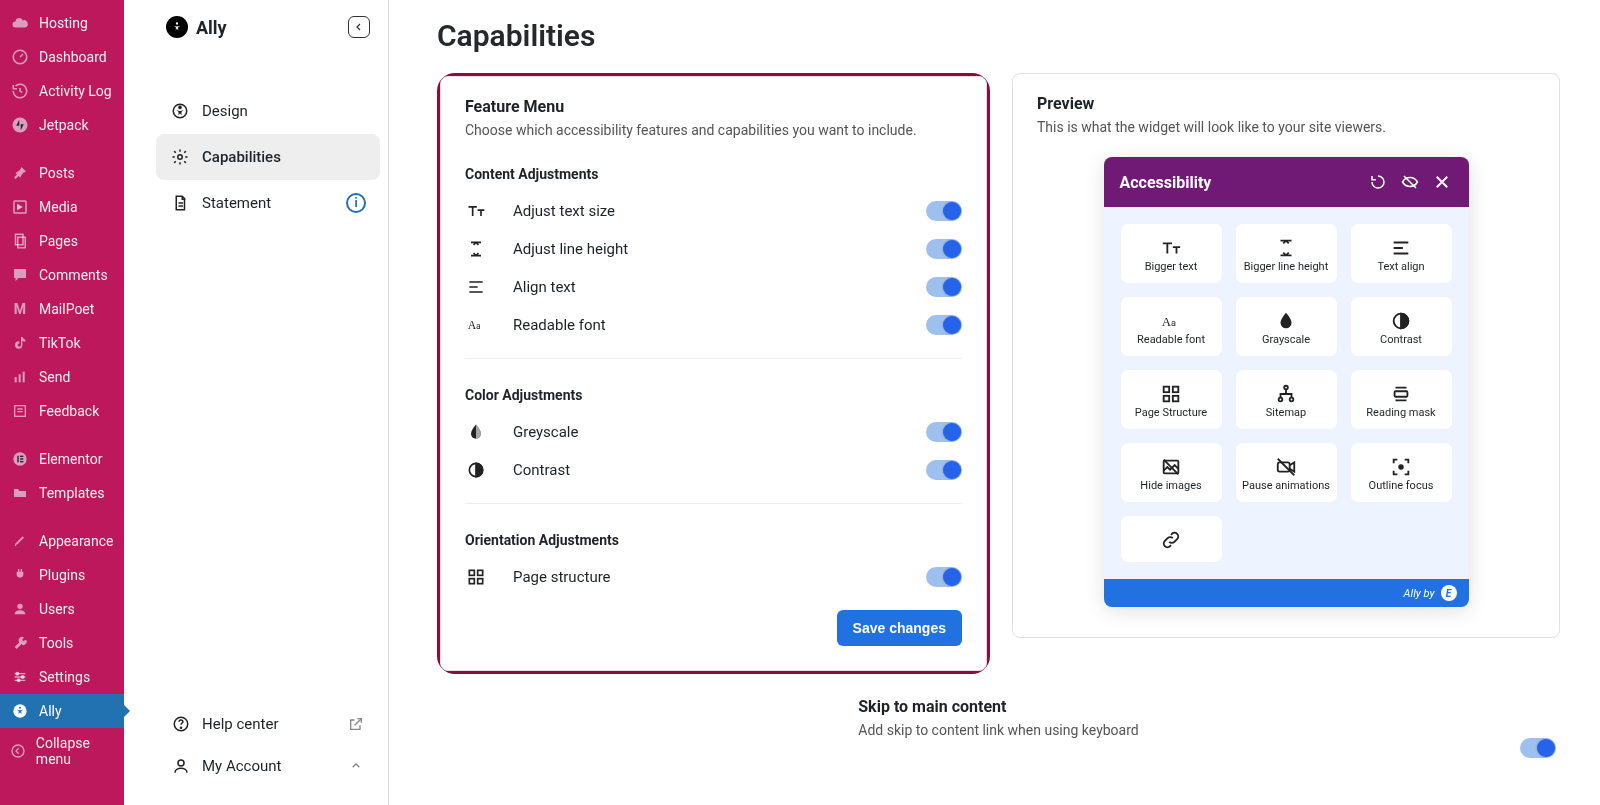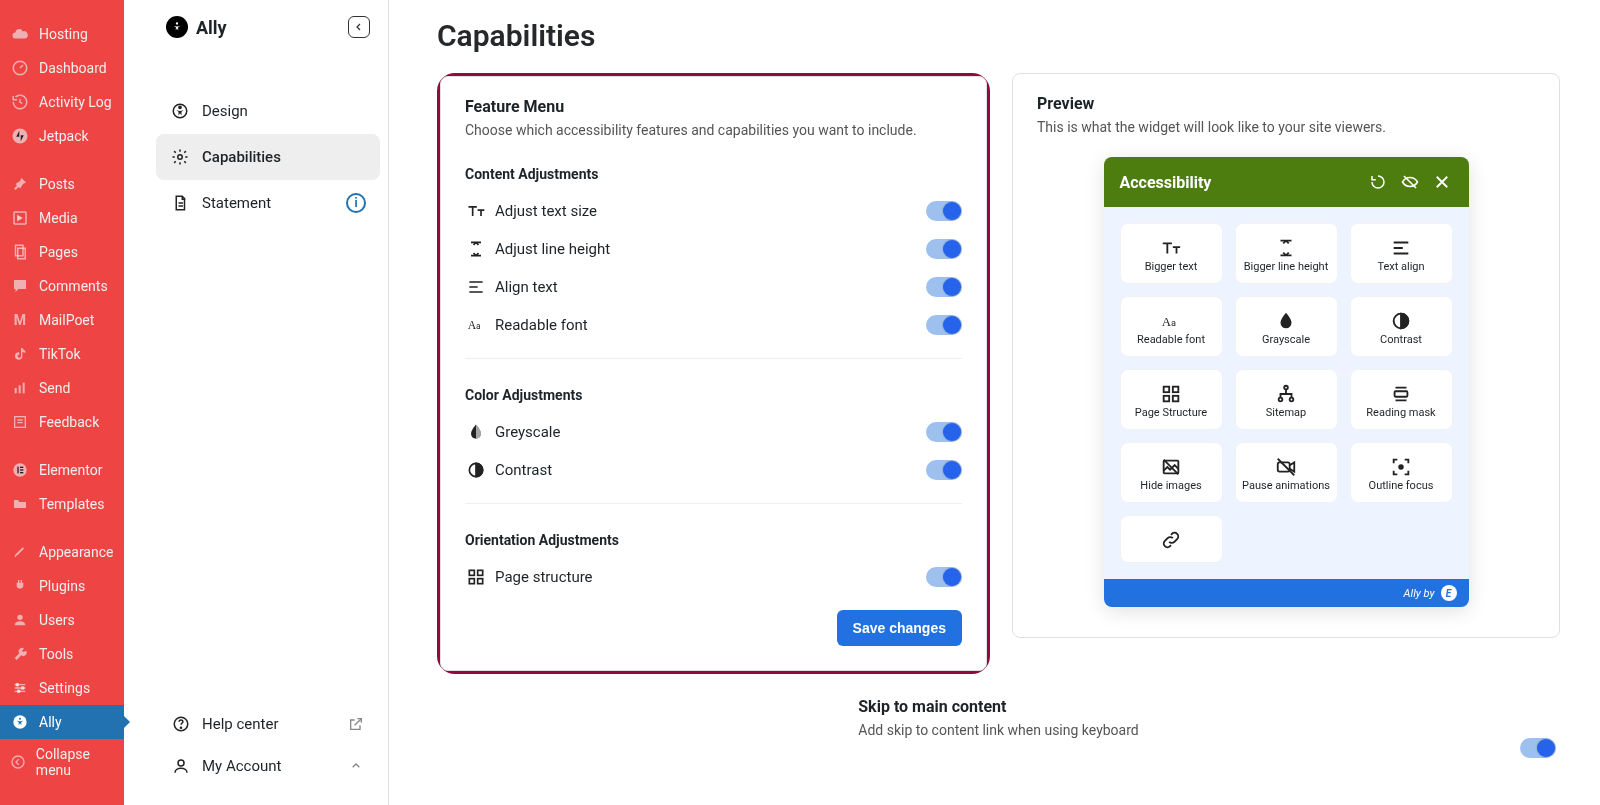--- a/index.html
+++ b/index.html
@@ -1,19 +1,19 @@
 <!DOCTYPE html>
 <html><head>
 <meta charset="utf-8">
 <style>
 * { box-sizing: border-box; margin: 0; padding: 0; }
 body { font-family: -apple-system, BlinkMacSystemFont, "Segoe UI", Roboto, sans-serif; font-size: 14px; color: #1d2327; width: 1600px; height: 805px; overflow: hidden; background: #fff; }
 
 
-.wp-sidebar { position: absolute; left: 0; top: 0; width: 124px; height: 805px; background: #ef4444; color: #f0f0f1; padding-top: 17px; }
+.wp-sidebar { position: absolute; left: 0; top: 0; width: 124px; height: 805px; background: #be185d; color: #f0f0f1; padding-top: 6px; }
 .wp-item { display: flex; align-items: center; padding: 7px 10px; gap: 9px; cursor: pointer; font-size: 14px; color: #eee; }
 .wp-item .wpi { width: 20px; height: 20px; display: inline-flex; align-items: center; justify-content: center; color: rgba(240,246,252,.6); }
 .wp-item.active { background: #2271b1; color: #fff; position: relative; }
 .wp-item.active::after { content:""; position:absolute; right:-6px; top: 50%; transform: translateY(-50%); border-left:6px solid #2271b1; border-top:6px solid transparent; border-bottom:6px solid transparent; }
 .wp-sep { height: 14px; }
 
 
 .ally-panel { position: absolute; left: 148px; top: 0; width: 241px; height: 805px; background: #fff; border-right: 1px solid #e0e0e0; padding: 12px 8px 0; display:flex; flex-direction:column; }
 .ally-head { display:flex; align-items:center; justify-content:space-between; padding: 4px 10px 16px; }
 .ally-head-left { display:flex; align-items:center; gap:8px; }
@@ -34,34 +34,34 @@
 .page-title { font-size: 30px; font-weight:600; color:#26292c; margin-bottom: 20px; }
 
 .cols { display:flex; gap:22px; align-items:flex-start; }
 
 .card { background:#fff; border:1px solid #e0e0e0; border-radius:8px; padding: 22px 26px; }
 .feature-card { width: 553px; position:relative; border:3px solid #900b3b; border-radius:18px; }
 .feature-inner { background:#fff; border:1px solid #e0e0e0; border-radius:8px; padding: 20px 24px 24px; }
 .section-t { font-weight:700; font-size:16px; }
 .section-d { color:#555; margin-top:6px; font-size:14px; }
 .group-h { font-weight:700; font-size:14px; margin-top: 28px; margin-bottom: 10px; }
-.f-row { display:flex; align-items:center; padding: 8px 0; gap:8px; }
+.f-row { display:flex; align-items:center; padding: 8px 0; gap:26px; }
 .f-row .fi { width:22px; height:22px; display:inline-flex; align-items:center; justify-content:center; }
 .f-row .label { font-size:15px; }
 .toggle { margin-left:auto; width:36px; height:20px; border-radius:12px; background:#9ec0ef; position:relative; }
 .toggle .knob { position:absolute; width:18px; height:18px; border-radius:50%; background:#2563eb; top:1px; right:1px; box-shadow:0 0 2px rgba(0,0,0,.3); }
 .hr { border-top:1px solid #eee; margin: 14px 0 0; }
 .btn-row { display:flex; justify-content:flex-end; margin-top: 14px; }
 .btn-primary { background:#2271e0; color:#fff; border:none; border-radius:6px; padding:10px 16px; font-size:14px; font-weight:600; cursor:pointer; }
 
 .preview-col { flex:1; }
 .preview-head { margin-bottom: 22px; }
 .widget-wrap { display:flex; justify-content:center; }
 .widget { width: 365px; border-radius:8px; overflow:hidden; box-shadow:0 4px 20px rgba(0,0,0,.12); background:#eef4ff; }
-.widget-top { background:#4d7c0f; color:#fff; display:flex; align-items:center; padding: 14px 16px; gap:10px; }
+.widget-top { background:#701a75; color:#fff; display:flex; align-items:center; padding: 14px 16px; gap:10px; }
 .widget-title { font-weight:700; font-size:16px; flex:1; }
 .wicon { width:22px; height:22px; display:inline-flex; align-items:center; justify-content:center; cursor:pointer; }
 .tiles { display:grid; grid-template-columns: repeat(3, 1fr); gap:12px; padding: 16px; }
 .tile { background:#fff; border-radius:8px; padding: 12px 6px 10px; display:flex; flex-direction:column; align-items:center; gap:0; cursor:pointer; border:1px solid #f0f2f5; }
 .tile .ti { width:24px; height:24px; display:inline-flex; align-items:center; justify-content:center; }
 .tile .tl { font-size:11px; text-align:center; }
 .widget-bottom { background:#2271e0; color:#fff; display:flex; align-items:center; justify-content:flex-end; padding: 6px 12px; font-size:11px; gap:6px;font-style:italic; }
 .wb-badge { width:16px; height:16px; border-radius:50%; background:#fff; color:#2271e0; display:inline-flex; align-items:center; justify-content:center; font-size:10px; font-weight:700; }
 
 .skip-block { margin-top: 15px; padding: 8px 4px; display:flex; align-items:center;flex-direction:column; }

